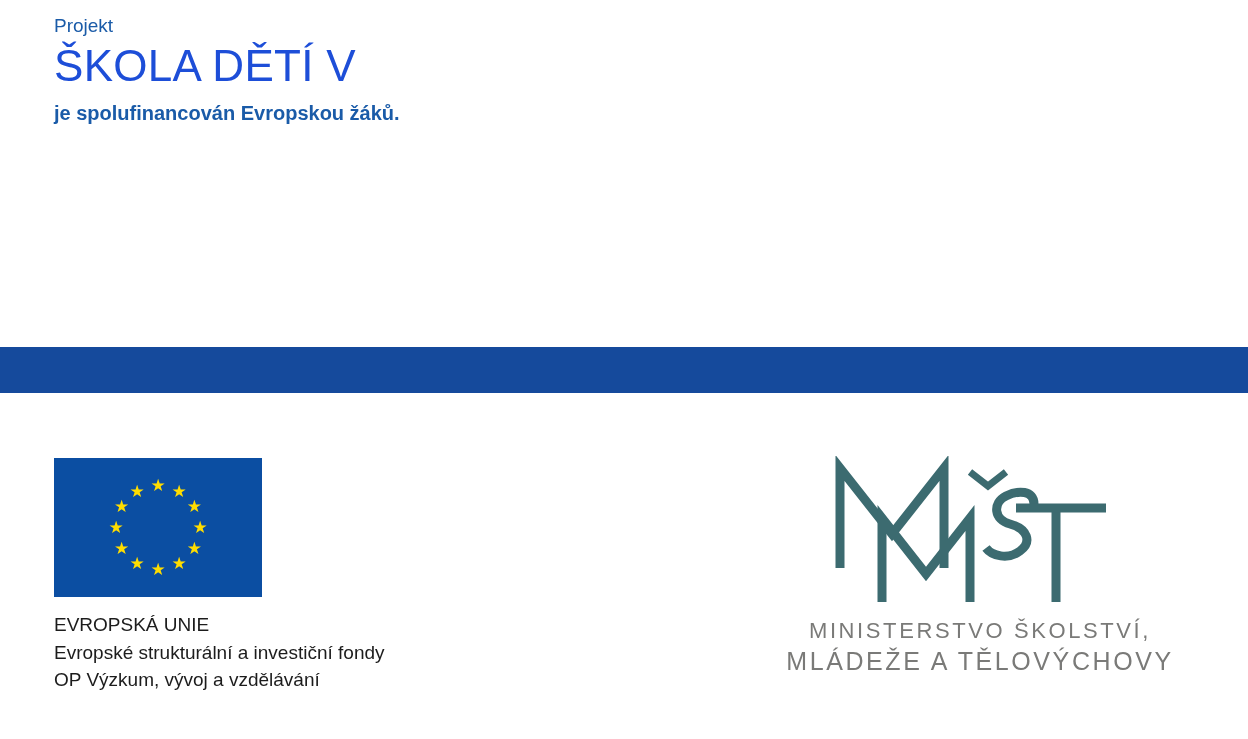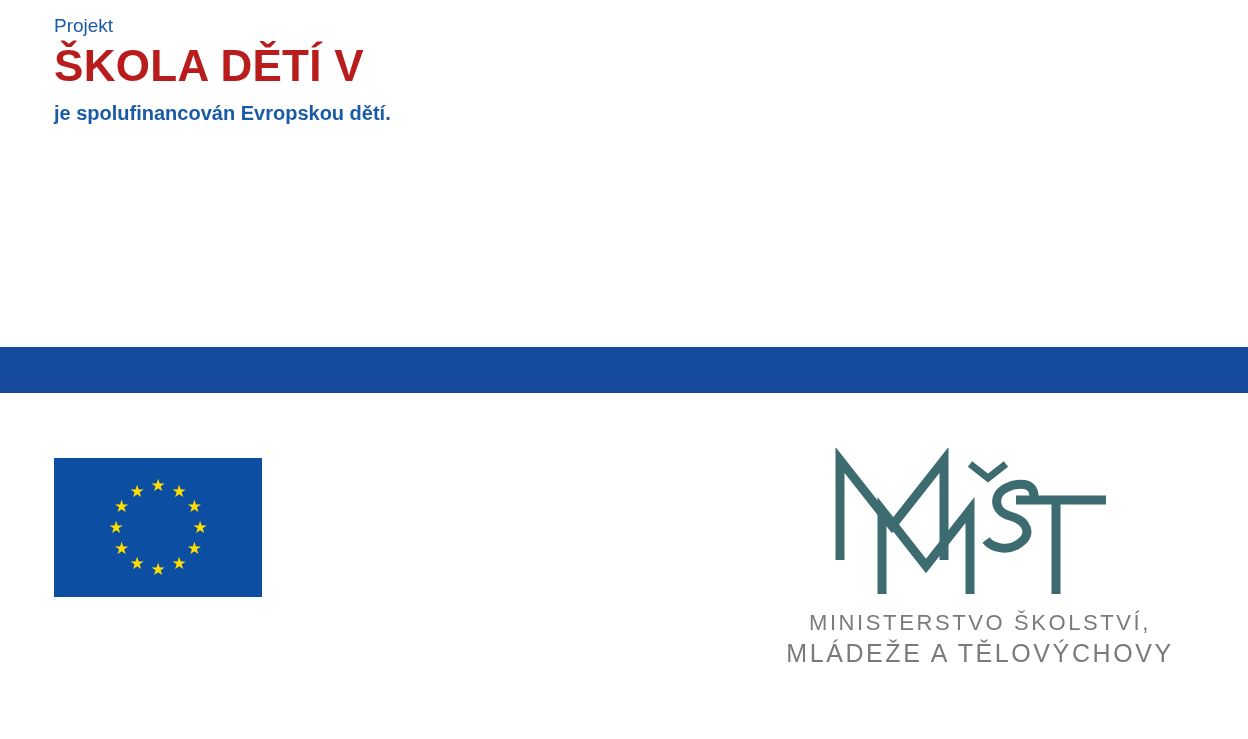--- a/index.html
+++ b/index.html
@@ -33,22 +33,22 @@
   .eyebrow {
     font-size: 19px;
     color: #1a5ba8;
     font-weight: 400;
     line-height: 1.3;
     margin: 0 0 2px 0;
   }
 
   .project-title {
     font-size: 44px;
-    font-weight: bold;
-    color: #b91c1c;
+    font-weight: normal;
+    color: #1d4ed8;
     line-height: 1.12;
     margin: 0 0 10px 0;
     letter-spacing: 0.3px;
   }
 
   .subtitle {
     font-size: 20px;
     font-weight: bold;
     color: #1a5ba8;
     line-height: 1.3;
@@ -116,21 +116,21 @@
     color: #1c1c1c;
   }
   .eu-caption div {
     white-space: nowrap;
   }
 
   
   .msmt-block {
     position: absolute;
     left: 760px;
-    top: 8px;
+    top: 16px;
     width: 440px;
     text-align: center;
   }
 
   .msmt-mark {
     width: 320px;
     height: 150px;
     margin: 0 auto;
   }
 
@@ -144,21 +144,21 @@
   .msmt-line2 { font-size: 25px; }
 </style>
 </head>
 <body>
 
 <div class="page">
 
   <div class="header-block">
     <p class="eyebrow">Projekt</p>
     <h1 class="project-title">ŠKOLA DĚTÍ V</h1>
-    <h2 class="subtitle">je spolufinancován Evropskou dětí.</h2>
+    <h2 class="subtitle">je spolufinancován Evropskou žáků.</h2>
   </div>
 
   <div class="blue-bar"></div>
 
   <div class="logos">
 
     <div class="eu-block">
       <div class="eu-flag" id="eu-flag" style="background: rgb(11, 78, 162);">
           <span class="eu-star" style="color: rgb(255, 221, 0); left: 95.5px; top: 19px;">★</span>
           <span class="eu-star" style="color: rgb(255, 221, 0); left: 116.5px; top: 24.6269px;">★</span>
@@ -166,20 +166,25 @@
           <span class="eu-star" style="color: rgb(255, 221, 0); left: 137.5px; top: 61px;">★</span>
           <span class="eu-star" style="color: rgb(255, 221, 0); left: 131.873px; top: 82px;">★</span>
           <span class="eu-star" style="color: rgb(255, 221, 0); left: 116.5px; top: 97.3731px;">★</span>
           <span class="eu-star" style="color: rgb(255, 221, 0); left: 95.5px; top: 103px;">★</span>
           <span class="eu-star" style="color: rgb(255, 221, 0); left: 74.5px; top: 97.3731px;">★</span>
           <span class="eu-star" style="color: rgb(255, 221, 0); left: 59.1269px; top: 82px;">★</span>
           <span class="eu-star" style="color: rgb(255, 221, 0); left: 53.5px; top: 61px;">★</span>
           <span class="eu-star" style="color: rgb(255, 221, 0); left: 59.1269px; top: 40px;">★</span>
           <span class="eu-star" style="color: rgb(255, 221, 0); left: 74.5px; top: 24.6269px;">★</span>
         </div>
+      <div class="eu-caption">
+        <div>EVROPSKÁ UNIE</div>
+        <div>Evropské strukturální a investiční fondy</div>
+        <div>OP Výzkum, vývoj a vzdělávání</div>
+      </div>
     </div>
 
     <div class="msmt-block">
       <svg class="msmt-mark" viewBox="0 0 320 150" aria-hidden="true">
         <g fill="none" stroke="#3c6b70" stroke-width="9" stroke-linecap="butt">
 
           <path d="M20 112 L20 12 L72 78 L124 12 L124 112"></path>
 
           <path d="M150 16 L168 30 L186 16" stroke-width="7"></path>
 

